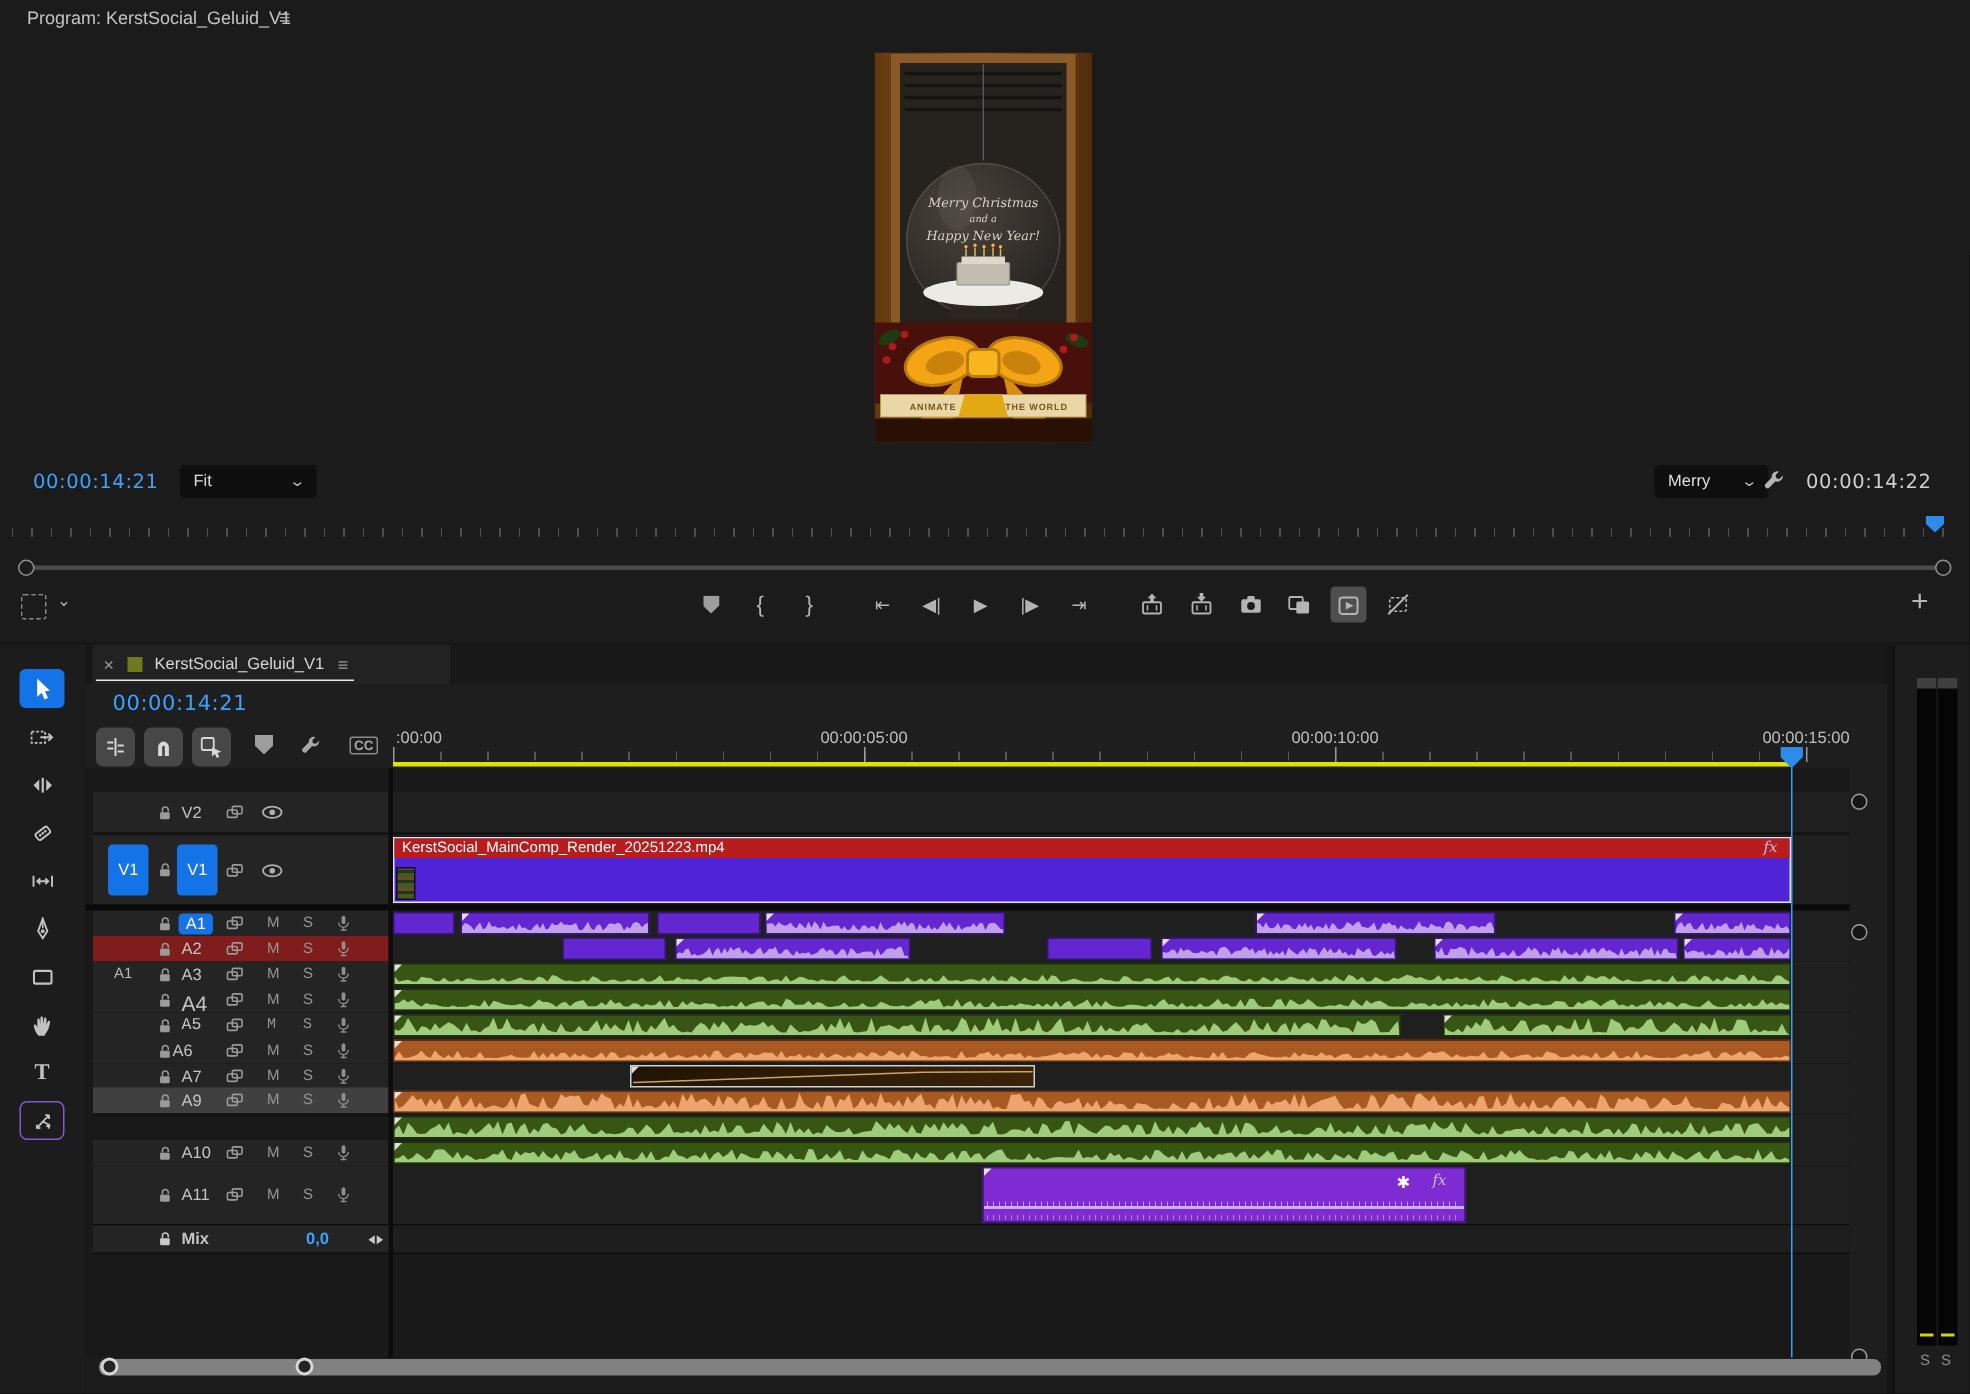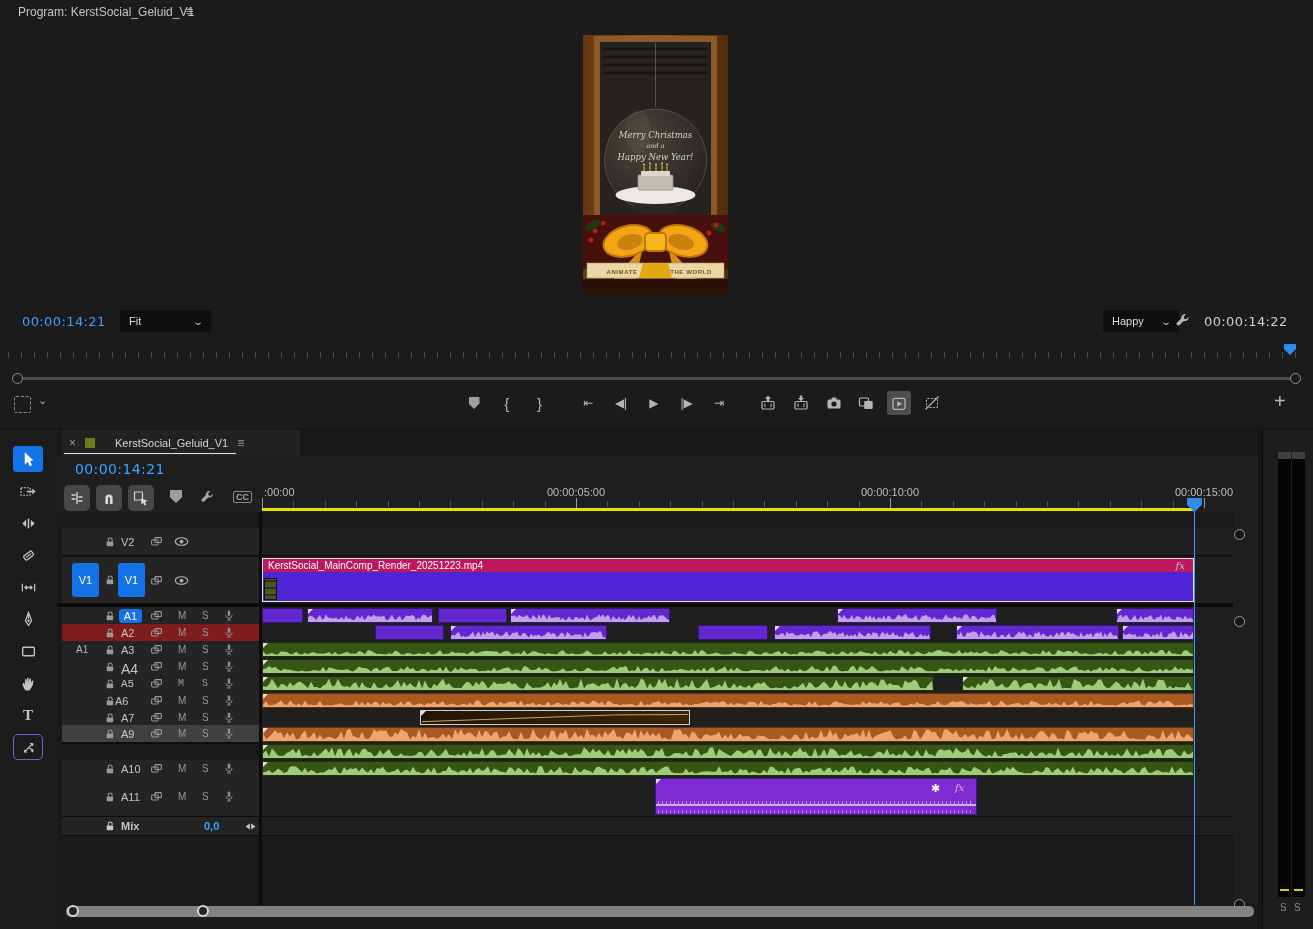--- a/index.html
+++ b/index.html
@@ -214,21 +214,21 @@
         <rect x="0" y="244" width="145" height="16" fill="#2a1004"></rect>
       </svg>
     </div>
 
     <div class="abs tc blue" style="left:22px;top:314px;">00:00:14:21</div>
     <div class="dd" style="left:120px;top:310px;width:73px;height:22px;">
       <span>Fit</span>
       <span class="chev">⌄</span>
     </div>
     <div class="dd" style="left:1103px;top:310px;width:58px;height:22px;">
-      <span>Happy</span>
+      <span>Merry</span>
       <span class="chev">⌄</span>
     </div>
     <div class="iconbtn" style="left:1174px;top:312px;width:18px;height:18px;">
       <svg class="icn" width="16" height="16" viewBox="0 0 16 16">
           <use href="#i-wrench"></use>
         </svg>
     </div>
     <div class="abs tc" style="left:1204px;top:314px;color:#cfcfcf;">00:00:14:22</div>
 
     <div class="abs" style="left:8px;top:346px;width:1297px;height:12px;
@@ -336,21 +336,21 @@
         </div>
       </div>
   </div>
 
   <div class="panel" style="left:57px;top:430px;width:1201px;height:499px;background:#1e1e1e;">
 
     <div class="abs" style="left:0;top:0;width:1201px;height:26px;background:#181818;"></div>
     <div class="abs" style="left:5px;top:0;width:238px;height:26px;background:#222;display:flex;align-items:center;">
       <span style="font-size:12px;color:#9a9a9a;margin-left:7px;">×</span>
       <span style="width:10px;height:10px;background:#6e7a1f;margin-left:9px;display:inline-block;"></span>
-      <span style="font-size:11px;color:#d6d6d6;margin-left:20px;">KerstSocial_Geluid_V1</span>
+      <span style="font-size:11px;color:#d6d6d6;margin-left:8px;">KerstSocial_Geluid_V1</span>
       <span style="font-size:12px;color:#9a9a9a;margin-left:9px;">≡</span>
     </div>
     <div class="abs" style="left:7px;top:23px;width:172px;height:1px;background:#e6e6e6;"></div>
 
     <div class="abs tc blue" style="left:18px;top:31px;font-size:14px;">00:00:14:21</div>
 
     <div id="tl-root">
         <div class="togglebtn" style="position: absolute; left: 7px; top: 55px; width: 26px; height: 26px;">
           <svg viewBox="0 0 16 16" width="16" height="16" class="icn" style="color: rgb(216, 216, 216);">
             <use href="#i-nest"></use>
@@ -407,21 +407,21 @@
           <div class="pill" style="position: absolute; font-size: 11px; left: 56px; top: 6px; width: 27px; height: 34px; line-height: 34px;">V1</div>
           <svg viewBox="0 0 16 16" width="13" height="13" class="icn" style="color: rgb(154, 154, 154); position: absolute; left: 88px; top: 16.5px; width: 13px; height: 13px;">
             <use href="#i-sync"></use>
           </svg>
           <svg viewBox="0 0 16 16" width="15" height="15" class="icn" style="color: rgb(176, 176, 176); position: absolute; left: 112px; top: 15.5px; width: 15px; height: 15px;">
             <use href="#i-eye"></use>
           </svg>
         </div>
         <div style="position: absolute; left: 205px; top: 127px; width: 971px; height: 46px; background: rgb(31, 31, 31); border-bottom: 1px solid rgb(13, 13, 13);"></div>
         <div class="clip" style="position: absolute; left: 205px; top: 128px; width: 931.952px; height: 44px; border: 1px solid rgb(226, 226, 226); background: rgb(79, 35, 214);">
-          <div style="position: absolute; left: 0px; top: 0px; right: 0px; height: 13px; background: #be185d; display: flex; align-items: center; justify-content: space-between; overflow: hidden;">
+          <div style="position: absolute; left: 0px; top: 0px; right: 0px; height: 13px; background: #b91c1c; display: flex; align-items: center; justify-content: space-between; overflow: hidden;">
             <span style="font-size: 10px; color: rgb(255, 255, 255); padding-left: 5px; white-space: nowrap;">KerstSocial_MainComp_Render_20251223.mp4</span>
             <span class="fxtag" style="padding-right: 8px;">fx</span>
           </div>
           <div style="position: absolute; left: 1px; bottom: 1px; width: 11px; height: 20px; background: repeating-linear-gradient(0deg, rgb(63, 90, 34) 0px, rgb(63, 90, 34) 3px, rgb(32, 53, 26) 3px, rgb(32, 53, 26) 5px, rgb(107, 74, 40) 5px, rgb(107, 74, 40) 7px); border: 1px solid rgb(17, 17, 17);"></div>
         </div>
         <div style="position: absolute; left: 5px; top: 177px; width: 197px; height: 17px; background: rgb(36, 36, 36); border-bottom: 1px solid rgb(13, 13, 13);">
           <svg viewBox="0 0 16 16" width="12" height="12" class="icn" style="color: rgb(154, 154, 154); position: absolute; left: 42px; top: 2.5px; width: 12px; height: 12px;">
             <use href="#i-lock"></use>
           </svg>
           <div class="pill" style="position: absolute; font-size: 11px; left: 57px; top: 1.5px; width: 23px; height: 14px; line-height: 14px;">A1</div>

